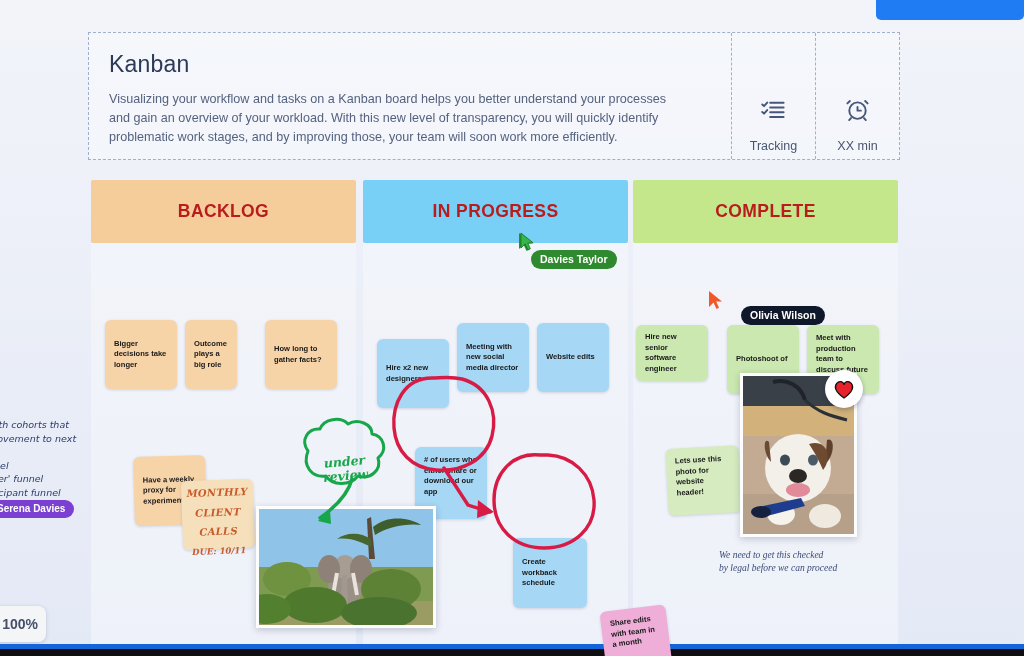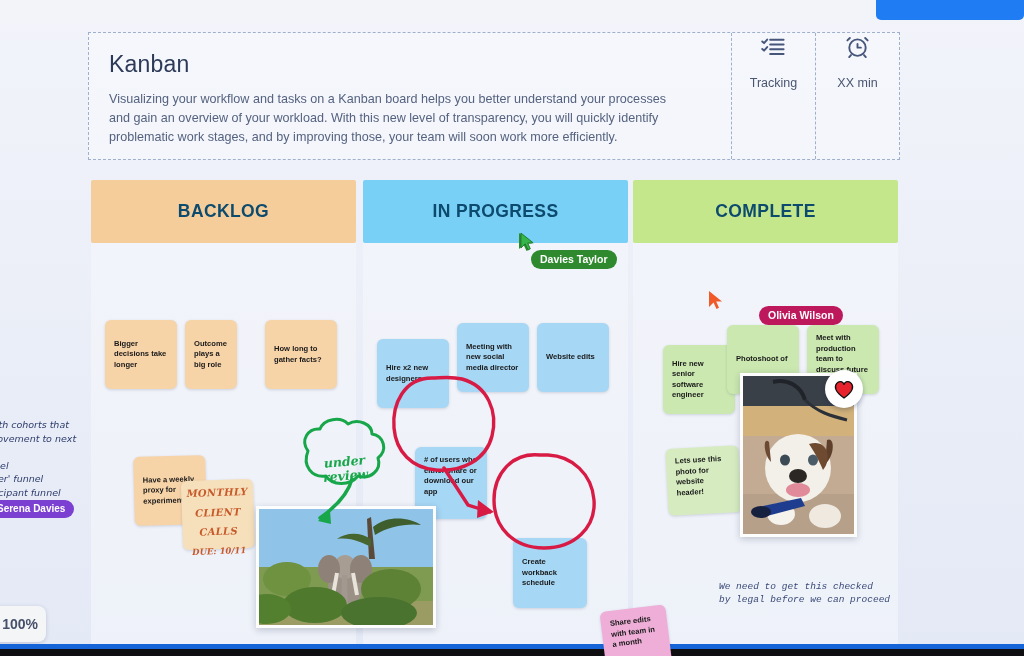--- a/index.html
+++ b/index.html
@@ -102,21 +102,21 @@
     line-height: 19px;
     color: #55627f;
     max-width: 560px;
   }
   .header-metric {
     width: 84px;
     border-left: 1px dashed #9fb0cd;
     display: flex;
     flex-direction: column;
     align-items: center;
-    justify-content: flex-start;
+    justify-content: flex-end;
     gap: 16px;
     padding-bottom: 6px;
   }
   .header-metric .metric-label {
     font-size: 12.5px;
     color: #4a5670;
   }
   .metric-icon svg { display: block; }
 
   
@@ -130,21 +130,21 @@
   #col-complete  { left: 633px; }
 
   .column-header {
     height: 63px;
     display: flex;
     align-items: center;
     justify-content: center;
     font-size: 17.5px;
     font-weight: 700;
     letter-spacing: .4px;
-    color: #0c4a6e;
+    color: #b91c1c;
     border-radius: 2px;
   }
   #col-backlog  .column-header { background: #f5cd9b; }
   #col-progress .column-header { background: #79d0f7; }
   #col-complete .column-header { background: #c5e78c; }
 
   .column-body {
     position: relative;
     height: 420px;
     background: rgba(245,247,252,.55);
@@ -172,21 +172,21 @@
 
   
   #b1 { left: 14px;  top: 77px; width: 72px; height: 69px; }
   #b2 { left: 94px;  top: 77px; width: 52px; height: 69px; }
   #b3 { left: 174px; top: 77px; width: 72px; height: 69px; }
   
   #p1 { left: 14px;  top: 80px; width: 72px; height: 69px; margin-top: 16px; }
   #p2 { left: 94px;  top: 80px; width: 72px; height: 69px; }
   #p3 { left: 174px; top: 80px; width: 72px; height: 69px; }
   
-  #c1 { left: 30px;  top: 82px; width: 72px; height: 69px; margin-top: 20px; }
+  #c1 { left: 3px;  top: 82px; width: 72px; height: 56px; }
   #c2 { left: 94px;  top: 82px; width: 72px; height: 69px; }
   #c3 { left: 174px; top: 82px; width: 72px; height: 69px; }
 
   
   #b4 {
     left: 43px; top: 213px; width: 72px; height: 69px;
     transform: rotate(-1.5deg);
   }
   #b5 {
     left: 91px; top: 237px; width: 72px; height: 69px;
@@ -259,22 +259,22 @@
     background: #fff;
     border-radius: 50%;
     display: flex; align-items: center; justify-content: center;
     box-shadow: 0 2px 5px rgba(20,30,70,.3);
     z-index: 7;
   }
 
   
   #dog-caption {
     position: absolute;
-    left: 719px; top: 581px;
-    font-family: Liberation Mono, monospace;
+    left: 719px; top: 549px;
+    font-family: Liberation Serif, serif;
     font-size: 9.5px;
     line-height: 12.5px;
     color: #3a4a77;
     font-style: italic;
     z-index: 5;
   }
 
   
   #annotations {
     position: absolute;
@@ -288,21 +288,21 @@
     position: absolute;
     color: #fff;
     font-size: 10.5px;
     font-weight: 600;
     padding: 3px 9px 4px 9px;
     border-radius: 11px;
     white-space: nowrap;
     z-index: 9;
   }
   #cursor-grace-label  { left: 531px; top: 250px; background: #2f8a2f; }
-  #cursor-olivia-label { left: 759px; top: 306px; background: #be185d; }
+  #cursor-olivia-label { left: 741px; top: 306px; background: #0f172a; }
   .cursor-arrow { position: absolute; z-index: 9; }
   #cursor-grace-arrow  { left: 518px; top: 232px; }
   #cursor-olivia-arrow { left: 708px; top: 290px; }
 
   
   #under-review-text {
     position: absolute;
     left: 306px; top: 455px;
     width: 78px;
     text-align: center;

